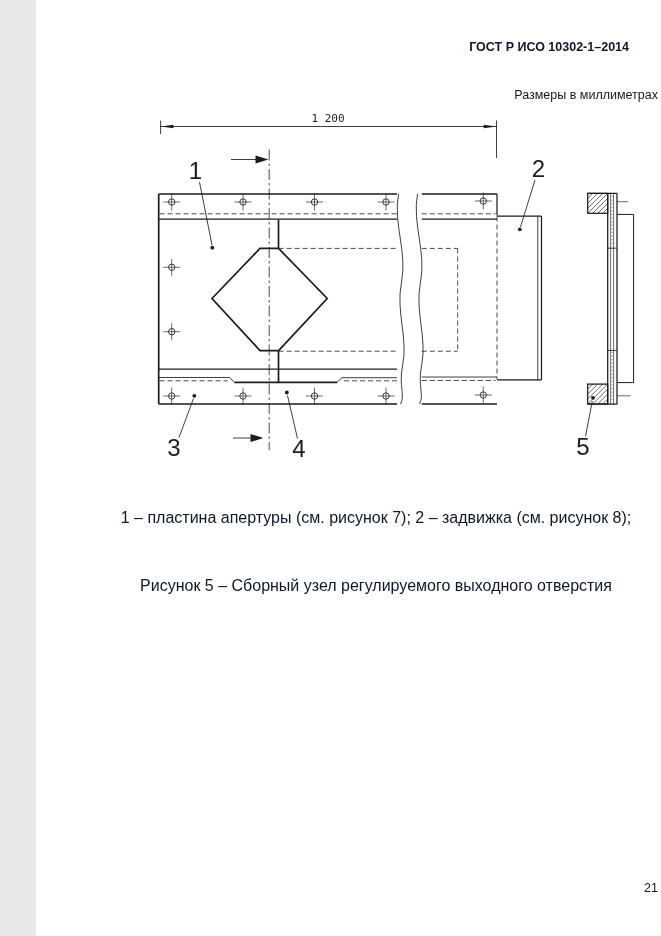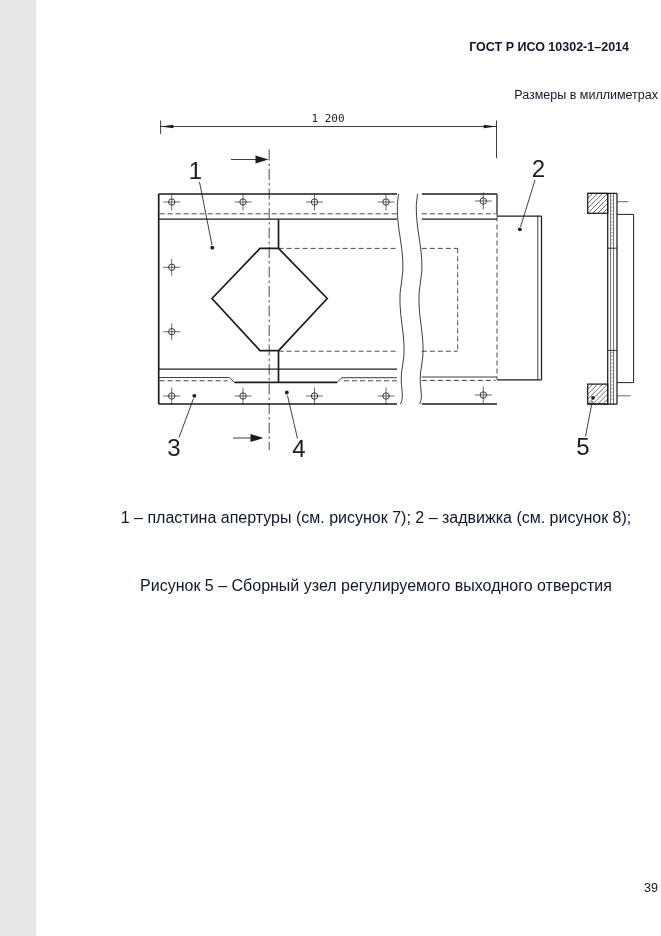--- a/index.html
+++ b/index.html
@@ -205,15 +205,15 @@
       <circle class="blk" cx="557" cy="397.8" r="1.9"></circle>
     </g>
 
   </svg>
 
   <div class="caption">
     <div>1 – пластина апертуры (см. рисунок 7); 2 – задвижка (см. рисунок 8);</div>
     <div>Рисунок 5 – Сборный узел регулируемого выходного отверстия</div>
   </div>
 
-  <div class="pagenum">39</div>
+  <div class="pagenum">21</div>
 
 </div>
 
 </body></html>

